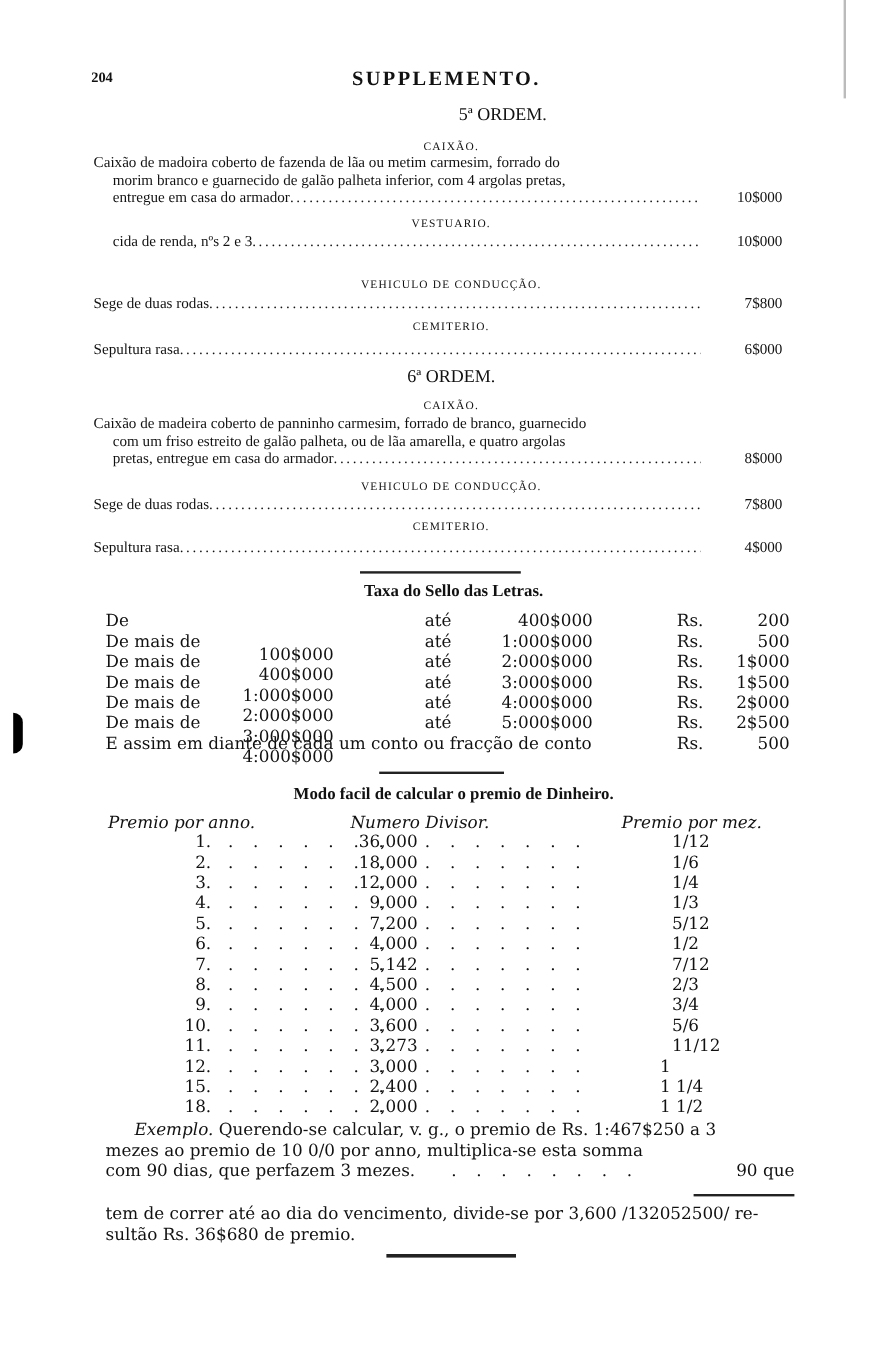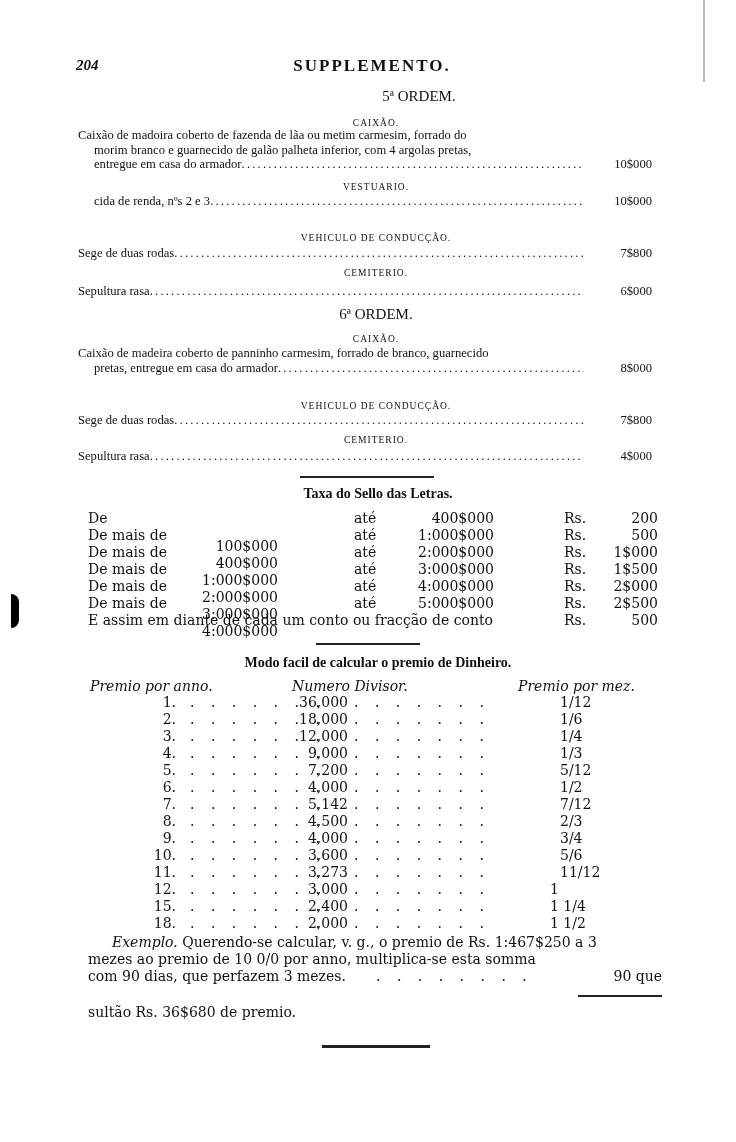--- a/index.html
+++ b/index.html
@@ -1,21 +1,21 @@
 <!DOCTYPE html>
 <html><head>
   <meta charset="utf-8">
   <style>
     html, body { margin: 0; padding: 0; }
     body {
       width: 736px; height: 1142px; background: #ffffff; position: relative; overflow: hidden;
       font-family: "Liberation Serif", "DejaVu Serif", serif; color: #111;
     }
     .abs { position: absolute; }
-    .page-num { left: 76px; top: 57px; font-weight: bold; font-size: 15px; font-style: italic; }
+    .page-num { left: 76px; top: 57px; font-weight: bold; font-size: 12px; }
     .running-head { left: 0; width: 736px; top: 56px; text-align: center; font-weight: bold; font-size: 17px; letter-spacing: 2px; padding-left: 8px; box-sizing: border-box; }
     .ordem { left: 0; width: 736px; text-align: center; font-size: 15px; padding-left: 16px; box-sizing: border-box; }
     .smallcap { left: 0; width: 736px; text-align: center; font-size: 9.5px; letter-spacing: 1px; padding-left: 16px; box-sizing: border-box; }
     .entry { left: 78px; width: 574px; font-size: 12.6px; line-height: 14.5px; }
     .entry .line { white-space: nowrap; overflow: hidden; }
     .entry .indent { padding-left: 16px; }
     .entry .last { display: flex; }
     .entry .last .txt { white-space: nowrap; }
     .entry .last .dots { flex: 1; overflow: hidden; white-space: nowrap; letter-spacing: 2.2px; }
     .entry .last .dots::after { content: "......................................................................................................................"; }
@@ -87,20 +87,21 @@
     <span class="dots"></span>
     <span class="price">6$000</span>
   </div>
 </div>
 
 <div class="abs ordem" style="top:306px;">6ª ORDEM.</div>
 
 <div class="abs smallcap" style="top:334px;">CAIXÃO.</div>
 <div class="abs entry" style="top:346px;">
   <div class="line">Caixão de madeira coberto de panninho carmesim, forrado de branco, guarnecido</div>
+  <div class="line indent">com um friso estreito de galão palheta, ou de lãa amarella, e quatro argolas</div>
   <div class="last indent">
     <span class="txt">pretas, entregue em casa do armador</span>
     <span class="dots"></span>
     <span class="price">8$000</span>
   </div>
 </div>
 
 <div class="abs smallcap" style="top:401px;">VEHICULO DE CONDUCÇÃO.</div>
 <div class="abs entry" style="top:413px;">
   <div class="last">
@@ -291,19 +292,20 @@
   </div>
   <div class="ex-line">mezes ao premio de 10 0/0 por anno, multiplica-se esta somma</div>
   <div class="ex-line">
     <span>com 90 dias, que perfazem 3 mezes.</span>
     <span style="position:absolute; left:288px; letter-spacing:6px;">. . . . . . . .</span>
     <span style="position:absolute; right:0;">90 que</span>
   </div>
 </div>
 <div class="abs rule" style="left:578px; top:995px; width:84px; height:1.5px;"></div>
 <div class="abs ex-text" style="top:1004px;">
+  <div class="ex-line">tem de correr até ao dia do vencimento, divide-se por 3,600 /132052500/ re-</div>
   <div class="ex-line">sultão Rs. 36$680 de premio.</div>
 </div>
 
 <div class="abs rule" style="left:322px; top:1045px; width:108px; height:2.5px;"></div>
 
 <div class="abs edge-mark"></div>
 <div class="abs edge-line"></div>
 
 </body></html>

